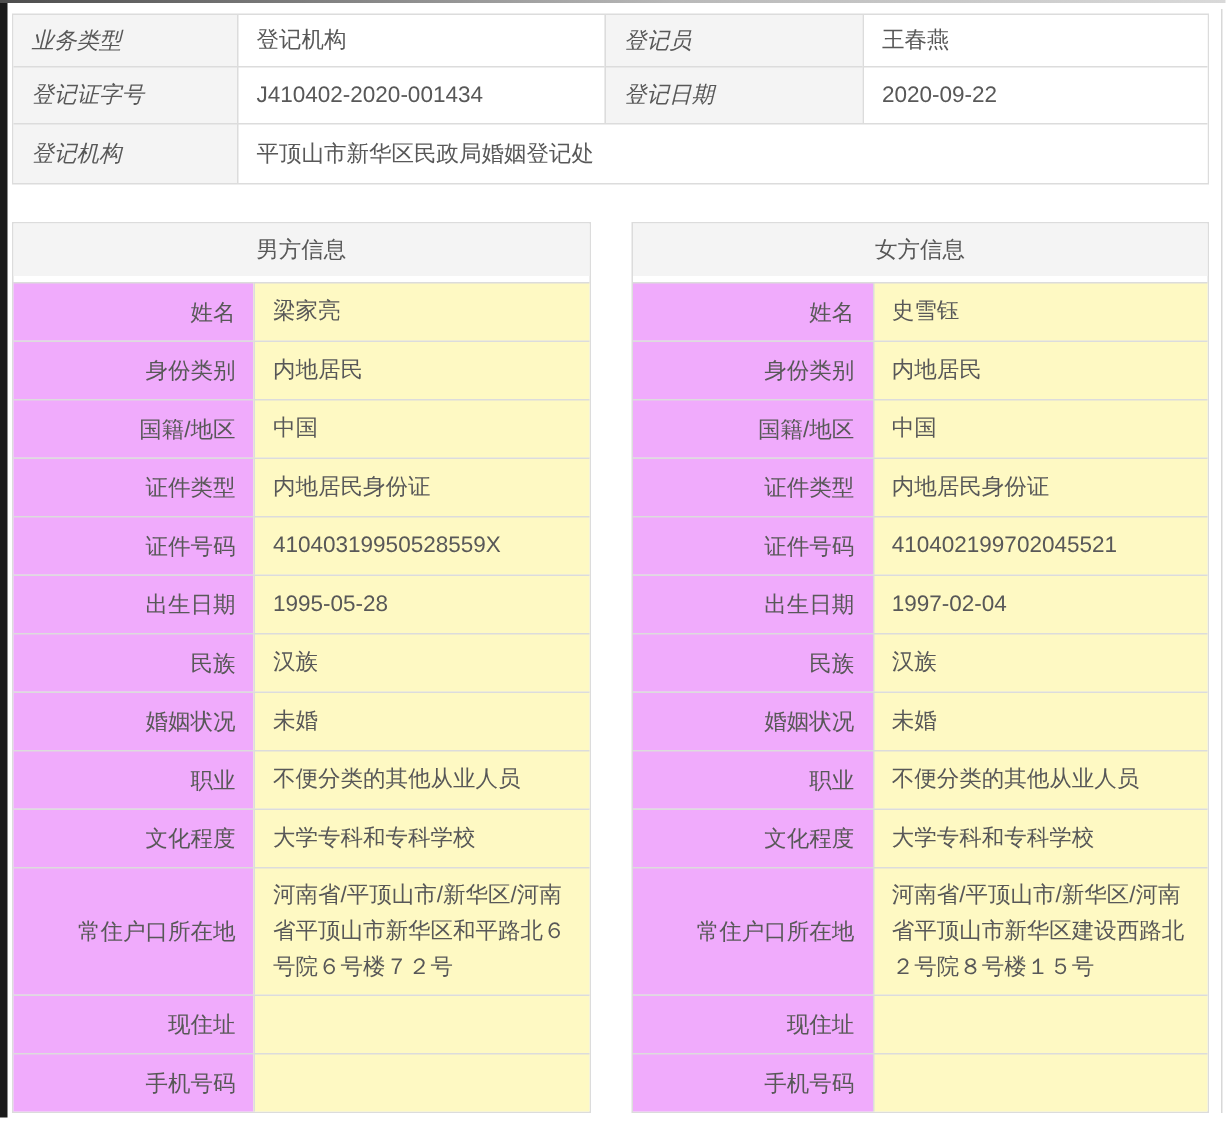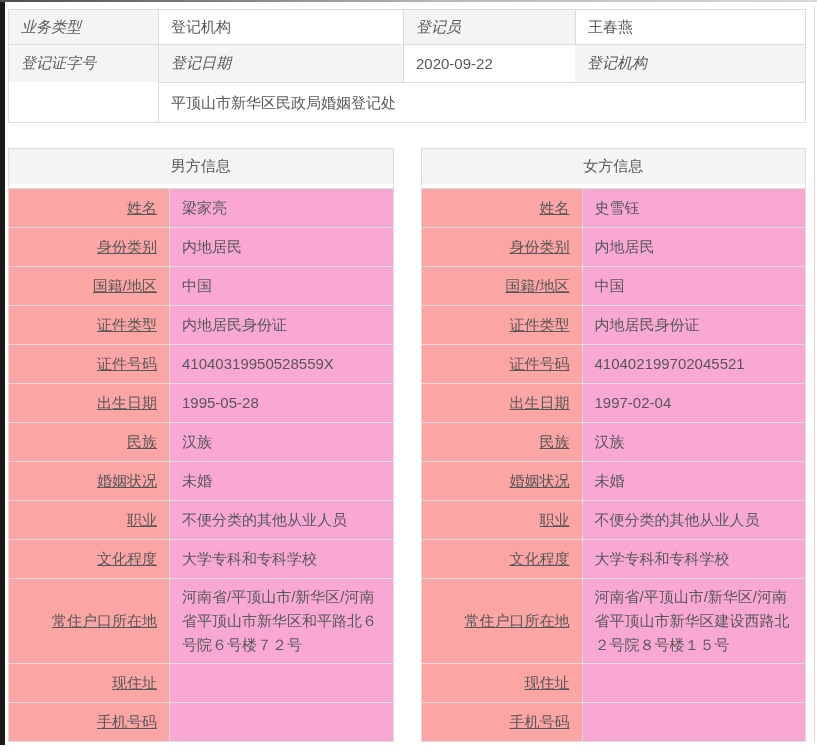--- a/index.html
+++ b/index.html
@@ -56,29 +56,28 @@
     grid-auto-rows: minmax(39px, auto);
     align-self: flex-start;
   }
   .ptable .title {
     grid-column: 1 / -1; height: 35px;
     background: #f4f4f4;
     display: flex; align-items: center; justify-content: center;
     font-size: 15px; color: #585858;
   }
   .ptable .lbl {
-    background: #fca5a5;
+    background: #f0abfc;
     justify-content: flex-end;
     padding-right: 12px; padding-left: 6px;
     border-top: 1px solid #dcdcdc;
     text-align: right;
-    text-decoration: underline;
   }
   .ptable .val {
-    background: #f9a8d4;
+    background: #fef9c3;
     border-top: 1px solid #dcdcdc;
     border-left: 1px solid #dcdcdc;
   }
   .prow { display: contents; }
 </style>
 </head>
 <body>
 
 <div class="top-line"></div>
 <div class="left-bar"></div>
@@ -86,20 +85,21 @@
 
 <div class="content">
 
   <div class="reg-table">
     <div class="cell lblc">业务类型</div>
     <div class="cell valc bl">登记机构</div>
     <div class="cell lblc bl">登记员</div>
     <div class="cell valc bl">王春燕</div>
 
     <div class="cell lblc bt">登记证字号</div>
+    <div class="cell valc bl bt">J410402-2020-001434</div>
     <div class="cell lblc bl bt">登记日期</div>
     <div class="cell valc bl bt">2020-09-22</div>
 
     <div class="cell lblc bt">登记机构</div>
     <div class="cell valc bl bt span3">平顶山市新华区民政局婚姻登记处</div>
   </div>
 
   <div class="tables-row">
     <div class="ptable">
       <div class="cell title">男方信息</div>

